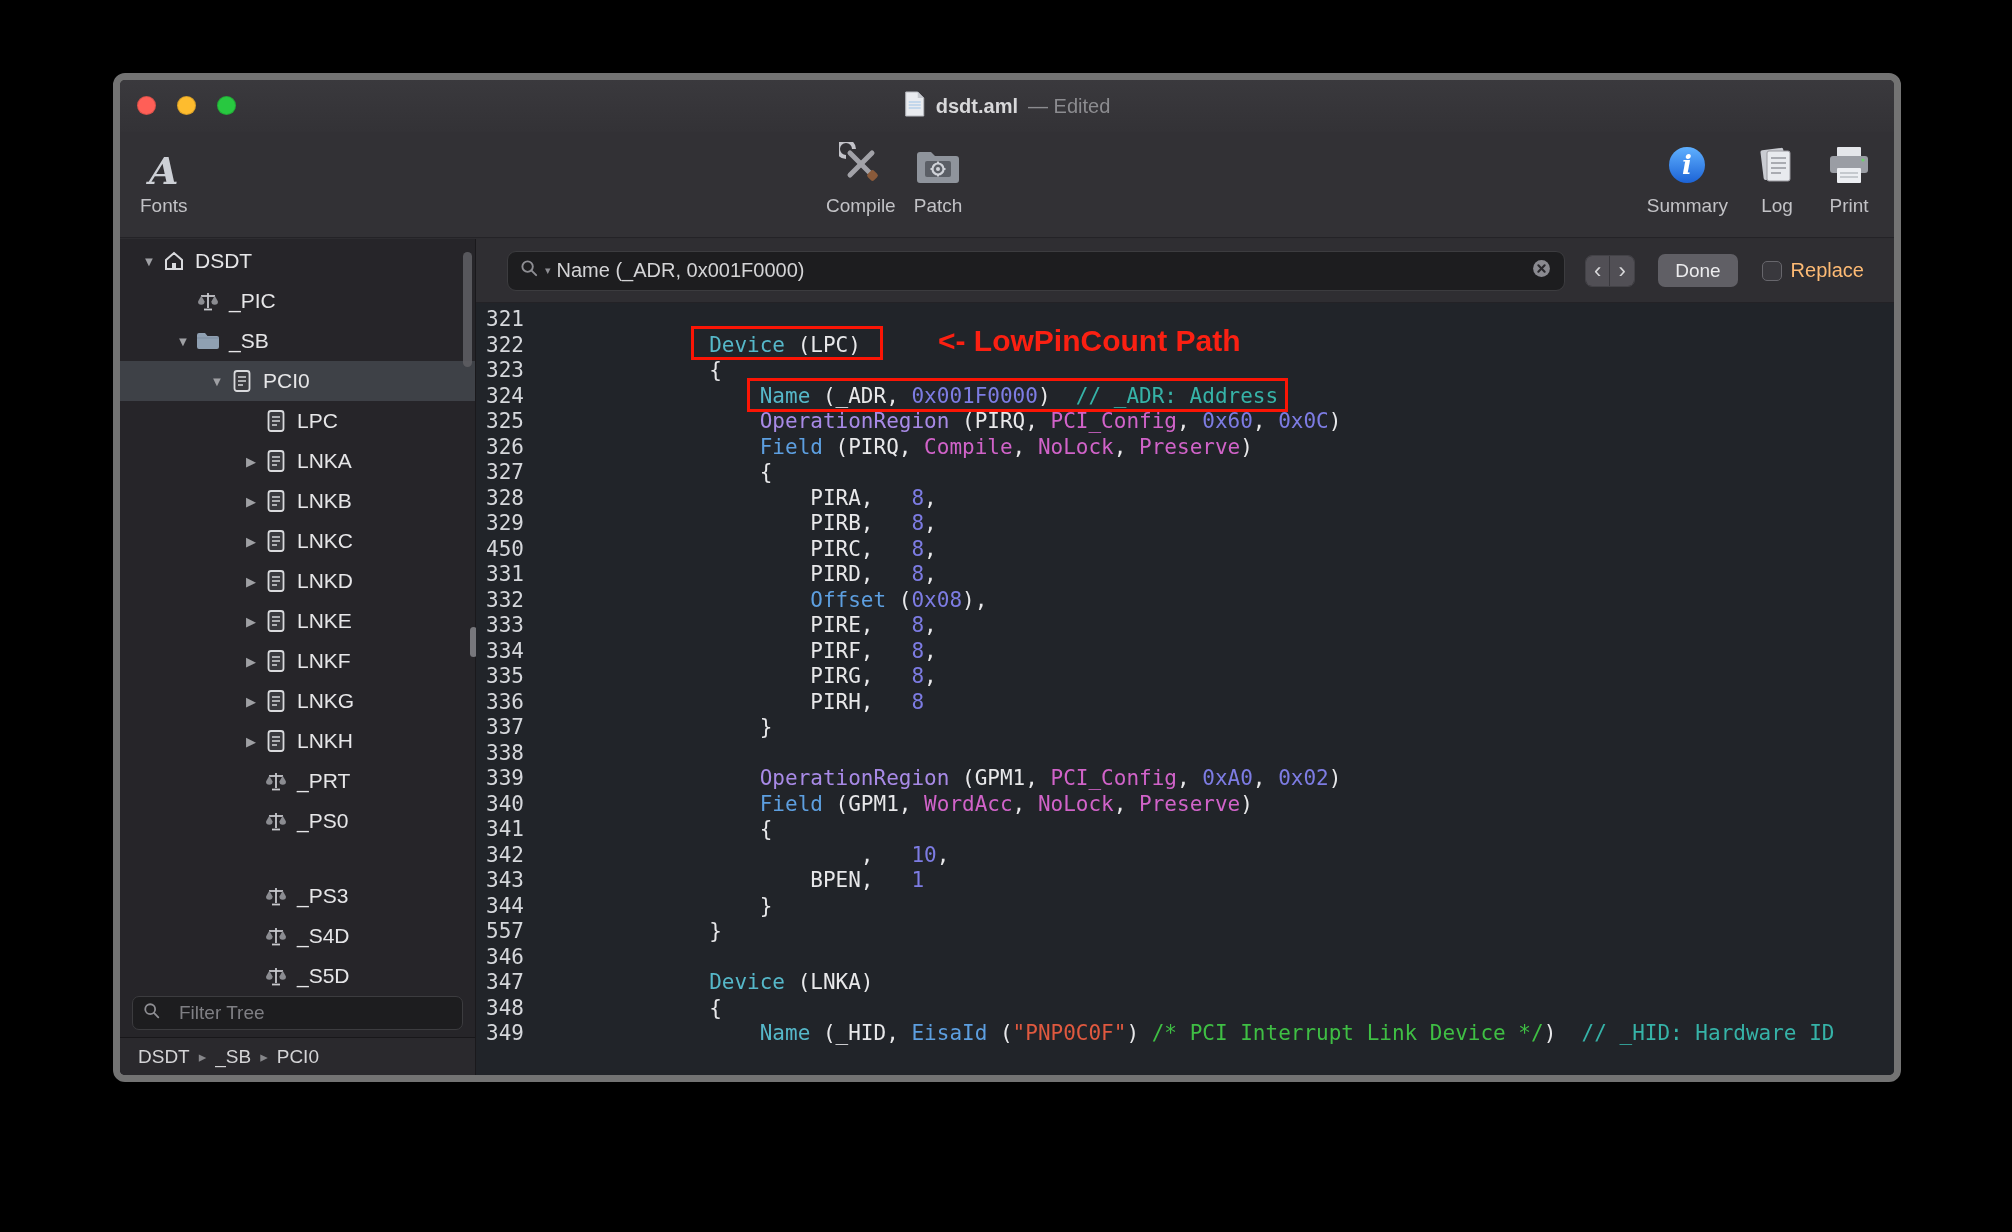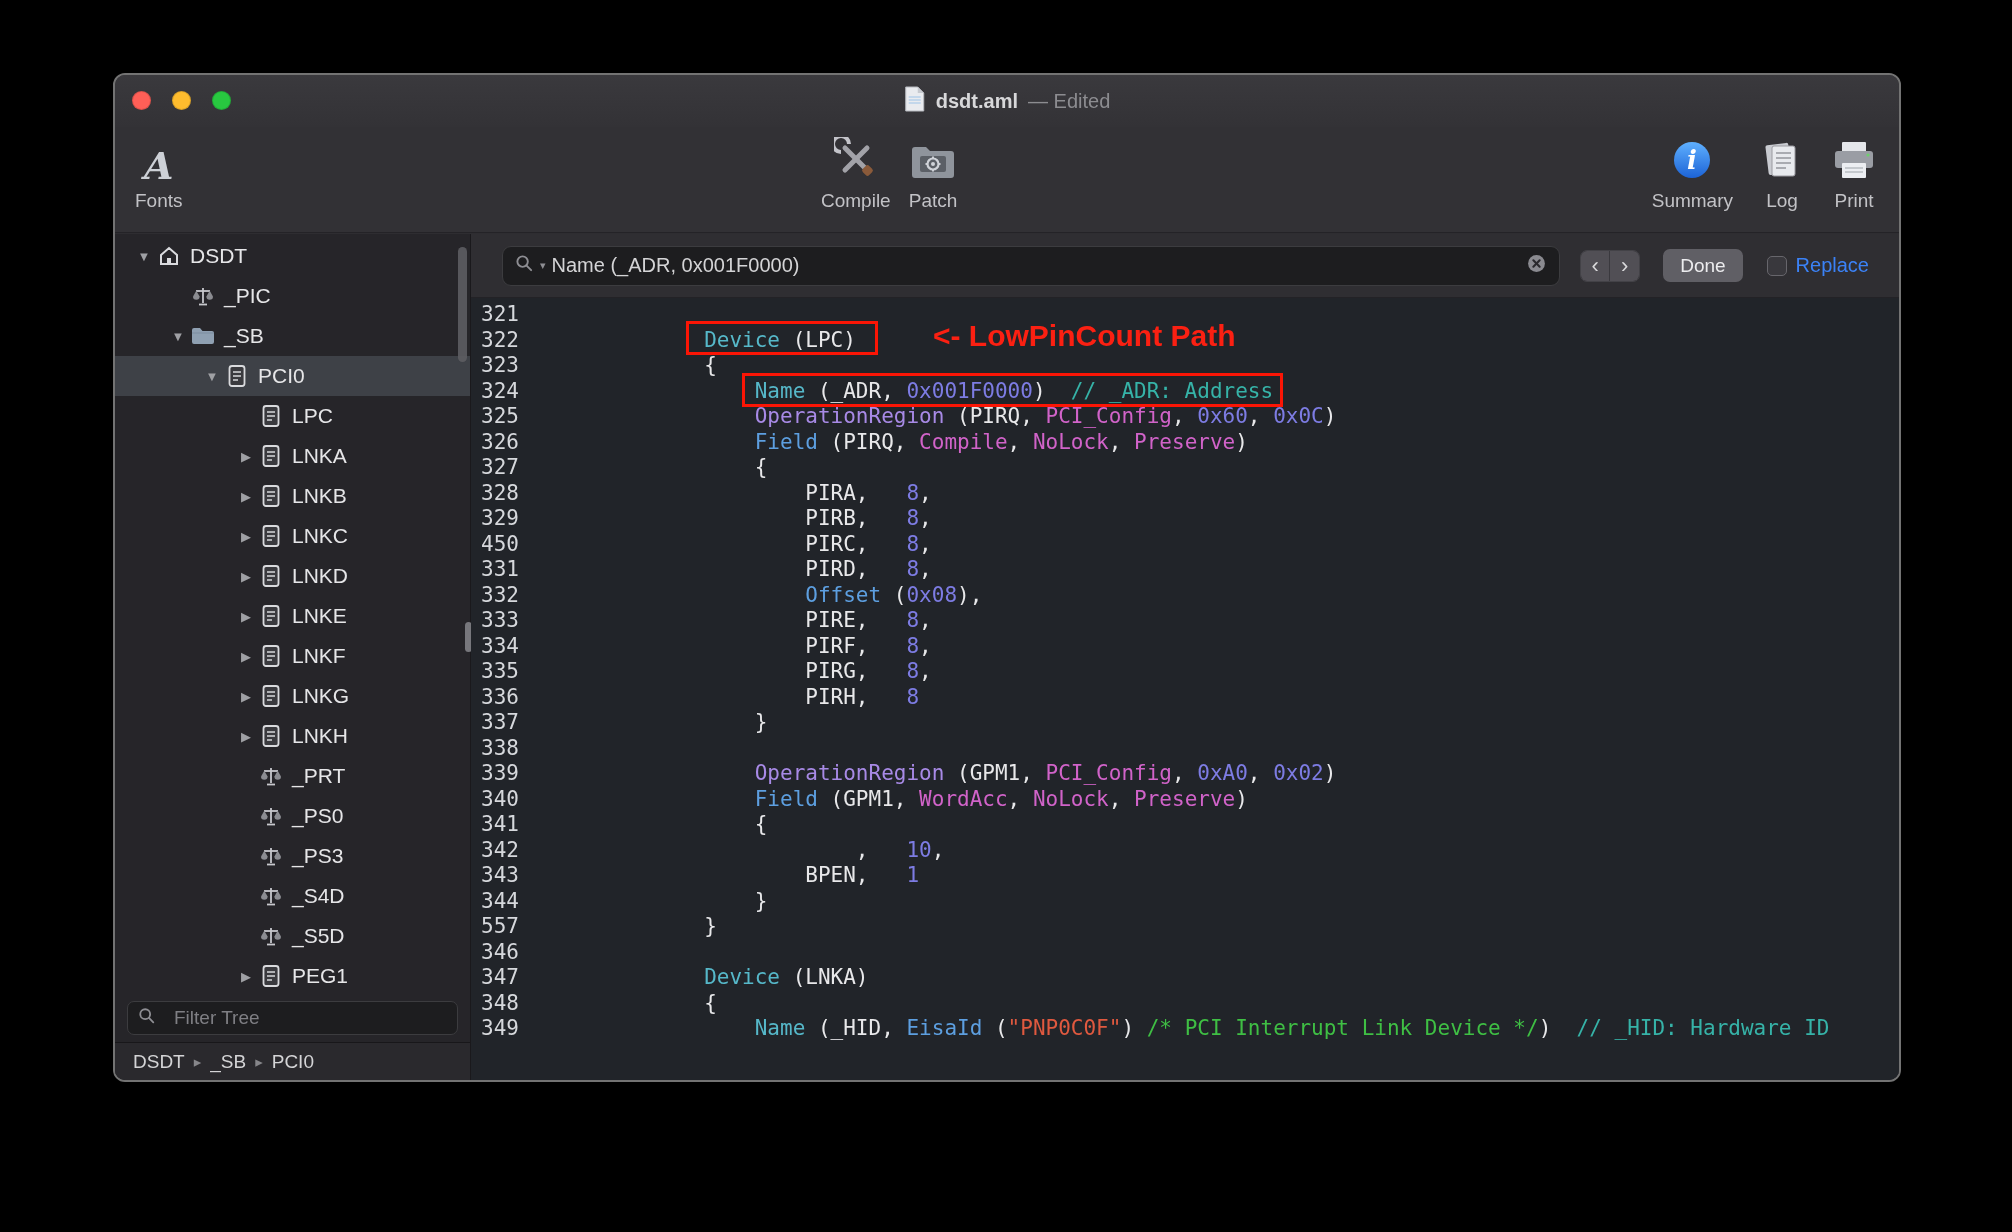--- a/index.html
+++ b/index.html
@@ -1,19 +1,19 @@
 <!DOCTYPE html>
 <html><head>
 <meta charset="utf-8">
 <style>
   html,body{margin:0;padding:0;width:2012px;height:1232px;background:#000;font-family:"Liberation Sans",sans-serif;}
   *{box-sizing:border-box;}
 
   .window{position:absolute;left:113px;top:73px;width:1788px;height:1009px;background:#2e2d31;
-          border-radius:12px;overflow:hidden;border:2px solid #737373;box-shadow:0 30px 80px rgba(0,0,0,.75);}
+          border-radius:12px;overflow:hidden;border:7px solid #737373;box-shadow:0 30px 80px rgba(0,0,0,.75);}
 
   
   .titlebar{height:52px;position:relative;background:linear-gradient(#3a393d,#333236);}
   .lights{position:absolute;left:17px;top:16px;display:flex;gap:21px;}
   .light{width:19px;height:19px;border-radius:50%;}
   .light.red{background:#ff5f57;box-shadow:inset 0 0 0 1px rgba(0,0,0,.15);}
   .light.yellow{background:#febc2e;box-shadow:inset 0 0 0 1px rgba(0,0,0,.15);}
   .light.green{background:#28c840;box-shadow:inset 0 0 0 1px rgba(0,0,0,.15);}
   .title{position:absolute;left:50%;top:0;height:52px;transform:translateX(-50%);display:flex;align-items:center;gap:10px;}
   .title .t-main{font-size:20px;font-weight:700;color:#d8d8da;}
@@ -54,21 +54,21 @@
   .findbar{height:64px;display:flex;align-items:center;padding:0 30px 0 31px;border-bottom:1px solid #232226;}
   .search-field{flex:0 0 1058px;height:40px;background:#1d1d1f;border:1px solid #3c3c3f;border-radius:9px;display:flex;align-items:center;padding:0 12px;gap:6px;}
   .search-text{flex:1;color:#d4d4d6;font-size:20px;white-space:nowrap;overflow:hidden;}
   .search-caret{font-size:11px;color:#8e8e93;}
   .seg{margin-left:20px;display:flex;height:32px;border-radius:7px;overflow:hidden;border:1px solid #434247;}
   .seg-btn{width:33px;display:flex;align-items:center;justify-content:center;background:#514f55;color:#d8d8da;font-size:22px;line-height:1;}
   .seg-btn:first-child{border-right:1px solid #3a393e;}
   .done-btn{margin-left:23px;height:33px;padding:0 17px;background:#605f65;border-radius:7px;display:flex;align-items:center;color:#ececee;font-size:19px;}
   .replace-wrap{margin-left:24px;display:flex;align-items:center;gap:9px;}
   .checkbox{width:20px;height:20px;border-radius:5px;background:#39383d;border:1.5px solid #67666c;}
-  .replace-label{font-size:20px;color:#3b82f6;}
+  .replace-label{font-size:20px;color:#fdba74;}
 
   
   .editor{flex:1;position:relative;background:#212429;overflow:hidden;
           font-family:"DejaVu Sans Mono",monospace;font-size:21px;line-height:25.5px;}
   .code-lines{padding-top:4px;}
   .code-line{display:flex;white-space:pre;}
   .lnum{flex:0 0 48px;text-align:right;color:#d6d8dc;}
   .ltext{padding-left:84px;}
   .c-p{color:#e8e8ea;}
   .c-k1{color:#56b8c9;}
@@ -396,21 +396,21 @@
                   <line x1="12" y1="4" x2="12" y2="19"></line>
                   <line x1="5" y1="7" x2="19" y2="7"></line>
                   <line x1="8" y1="20.5" x2="16" y2="20.5"></line>
                 </g>
                 <path d="M2 12.5 a3.3 3.3 0 0 0 6.6 0 l-3.3-5.8 z" fill="#8b8c91"></path>
                 <path d="M15.4 12.5 a3.3 3.3 0 0 0 6.6 0 l-3.3-5.8 z" fill="#8b8c91"></path>
               </svg>
             </span>
             <span class="tlabel">_PS0</span>
           </div>
-          <div class="tree-row" style="padding-left: 118px;">
+          <div class="tree-row" style="padding-left: 118px; margin-top: 35px;">
             <span class="disc"></span>
             <span class="ticon">
               <svg viewBox="0 0 24 24">
                 <g stroke="#c7c8cc" stroke-width="1.8" fill="none">
                   <line x1="12" y1="4" x2="12" y2="19"></line>
                   <line x1="5" y1="7" x2="19" y2="7"></line>
                   <line x1="8" y1="20.5" x2="16" y2="20.5"></line>
                 </g>
                 <path d="M2 12.5 a3.3 3.3 0 0 0 6.6 0 l-3.3-5.8 z" fill="#8b8c91"></path>
                 <path d="M15.4 12.5 a3.3 3.3 0 0 0 6.6 0 l-3.3-5.8 z" fill="#8b8c91"></path>

